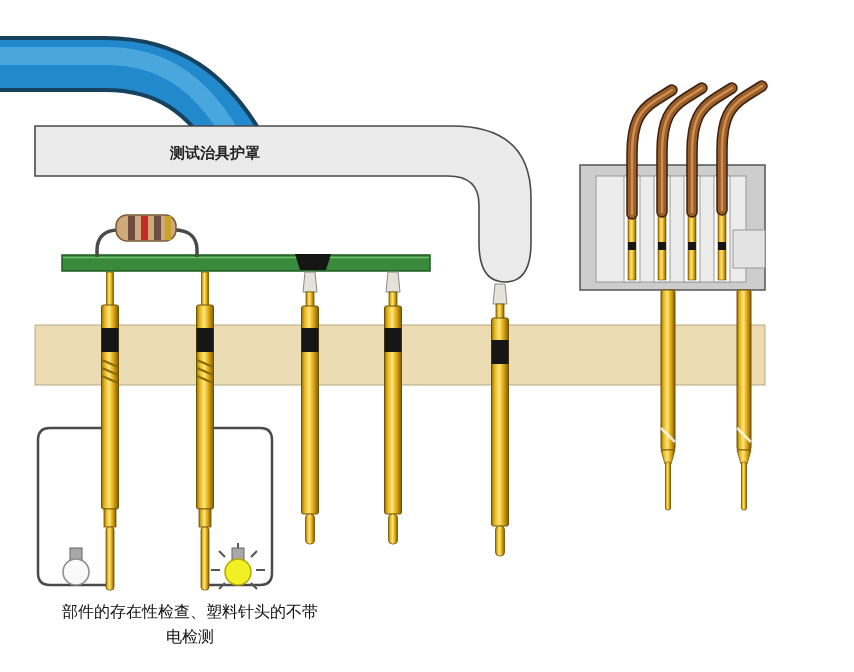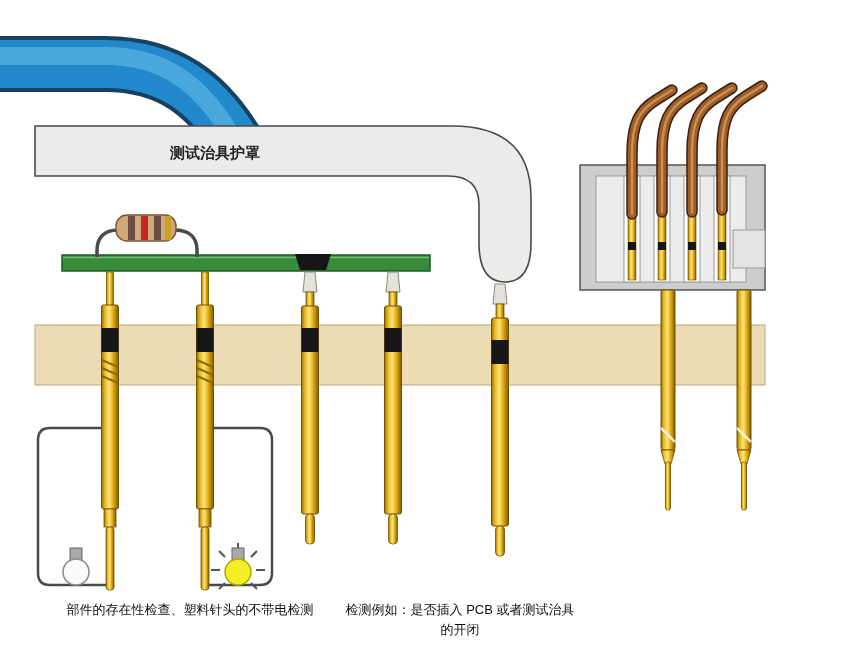--- a/index.html
+++ b/index.html
@@ -3,21 +3,21 @@
 <meta charset="utf-8">
 <style>
   html,body{margin:0;padding:0;background:#fff;}
   #stage{
     position:relative;width:854px;height:672px;background:#ffffff;overflow:hidden;
     font-family:"Liberation Sans","DejaVu Sans",sans-serif;color:#1a1a1a;
   }
   #stage svg{position:absolute;left:0;top:0;}
   .label{position:absolute;text-align:center;line-height:1.55;}
   .shield-label{font-size:15px;font-weight:600;color:#222;}
-  .caption{font-size:13px;color:#111;}
+  .caption{font-size:16px;color:#111;}
 </style>
 </head>
 <body>
 
 <div id="stage">
 
 <svg width="854" height="672" viewBox="0 0 854 672">
   <defs>
     <linearGradient id="g-gold" x1="0" y1="0" x2="1" y2="0">
       <stop offset="0" stop-color="#9a7108"></stop>
@@ -145,16 +145,15 @@
   <use href="#pinCu" transform="translate(722,210)"></use>
 
   <use href="#probeC" transform="translate(668,290)"></use>
   <use href="#probeC" transform="translate(744,290)"></use>
 </svg>
 
 <div class="label shield-label" style="left:140px;top:141px;width:150px;">测试治具护罩</div>
 
 <div class="label caption" style="left:55px;top:600px;width:270px;">部件的存在性检查、塑料针头的不带电检测</div>
 
-<div class="label caption" style="left:345px;top:600px;width:230px;">检测例如：是否插入 PCB 或者测试治具的开闭</div>
 
 
 </div>
 
 </body></html>

